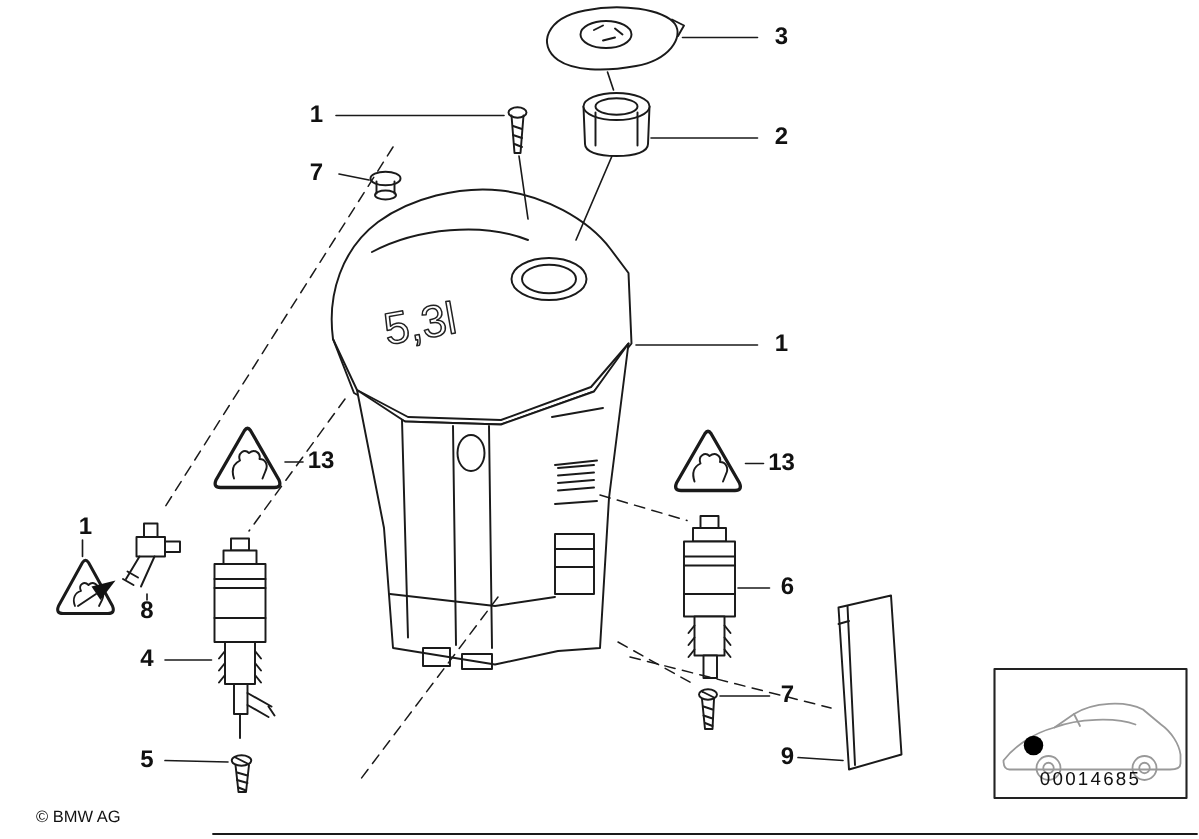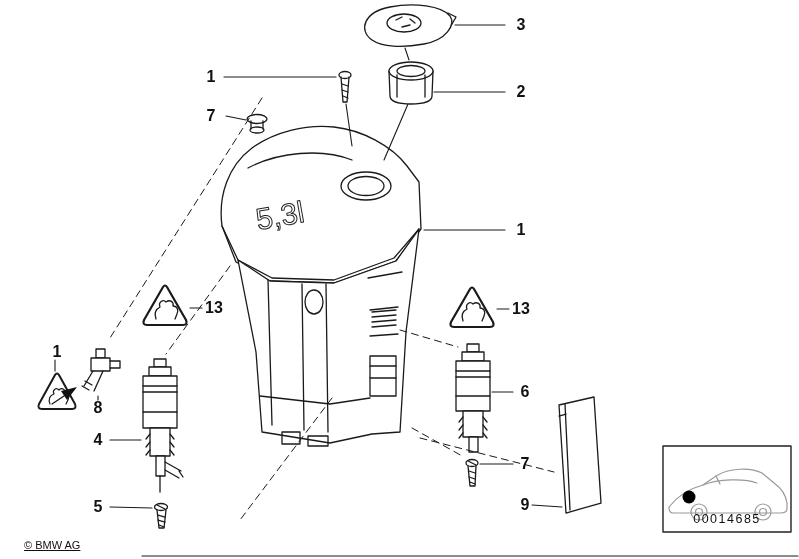--- a/index.html
+++ b/index.html
@@ -6,21 +6,21 @@
   .stage{
     position:relative;width:799px;height:559px;background:#ffffff;
     font-family:"Liberation Sans",sans-serif;overflow:hidden;color:#111;
   }
   .diagram-svg{position:absolute;left:0;top:0;}
   .callout{
     position:absolute;transform:translate(-50%,-50%);
     font-weight:bold;font-size:16px;line-height:1;color:#111;
     cursor:pointer;user-select:none;
   }
-  .copyright{position:absolute;left:24px;top:539px;font-size:11px;text-decoration:underline;}
+  .copyright{position:absolute;left:24px;top:539px;font-size:11px;}
   .doc-number{
     position:absolute;left:663px;top:512px;width:128px;text-align:center;
     font-size:12.5px;letter-spacing:1.5px;
   }
   text.tank-label{
     font-family:"Liberation Sans",sans-serif;font-size:30px;
     fill:none;stroke:#222;stroke-width:1;
   }
 </style>
 </head>

